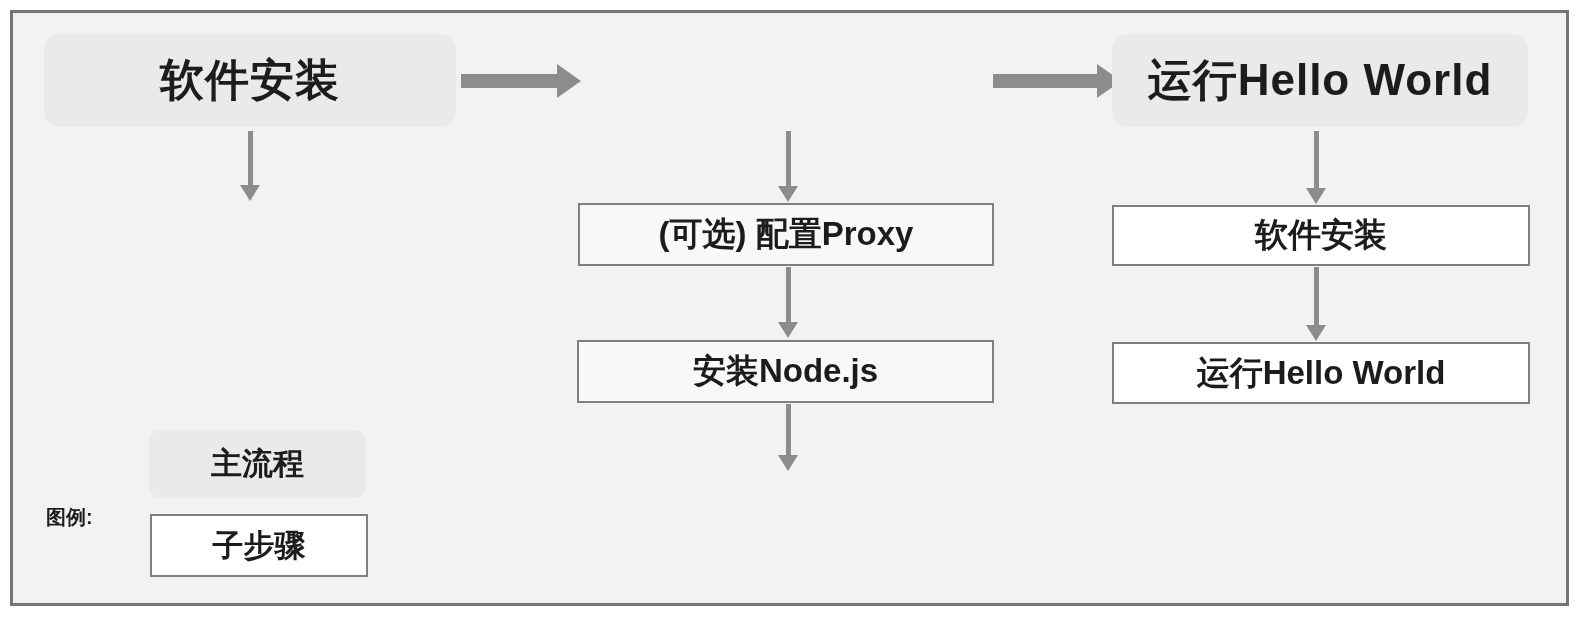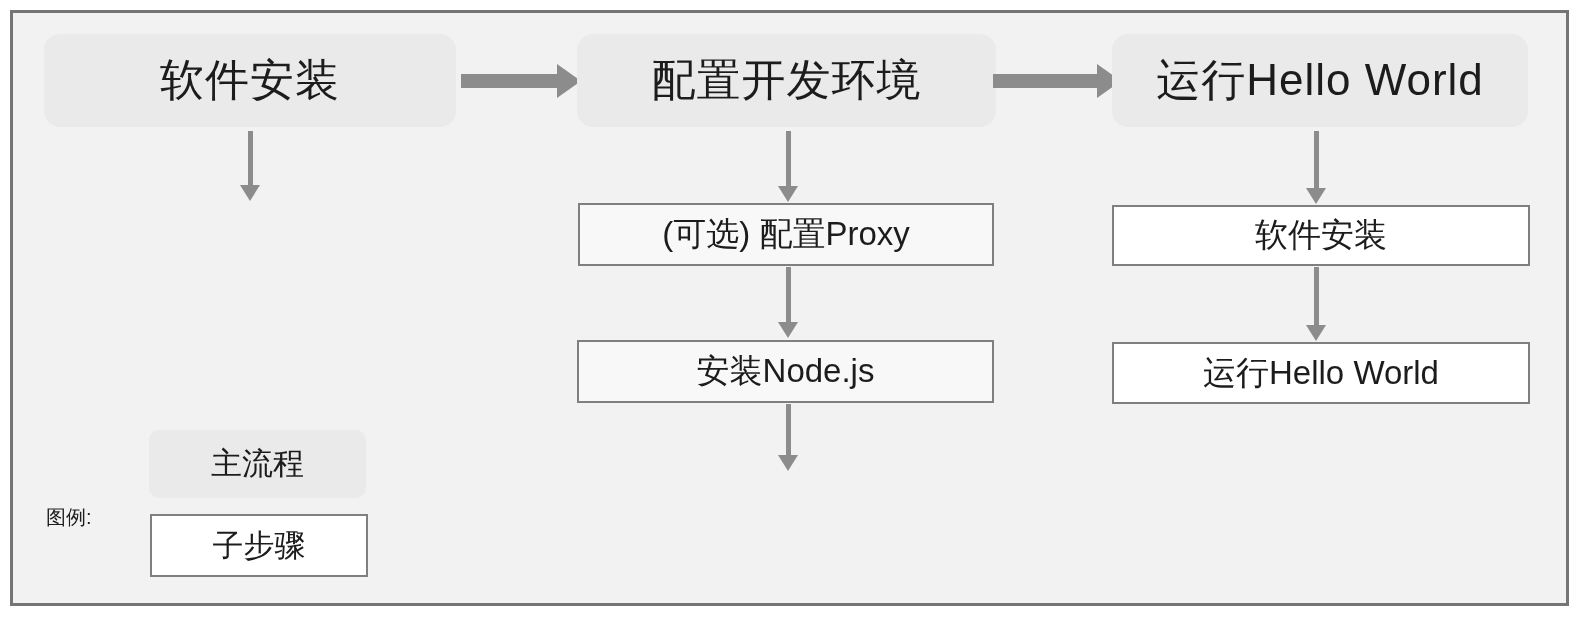--- a/index.html
+++ b/index.html
@@ -1,17 +1,17 @@
 <!DOCTYPE html>
 <html style="--canvas-bg: #f2f2f2; --frame-border: #757575; --main-box-fill: #eaeaea; --sub-box-fill: #ffffff; --sub-box-fill-alt: #f8f8f8; --sub-box-border: #7f7f7f; --arrow: #8c8c8c; --text: #1c1c1c;"><head>
 <meta charset="utf-8">
 <style>
   html,body{margin:0;padding:0;background:#ffffff;}
   body{font-family:"Liberation Sans","DejaVu Sans",sans-serif;color:var(--text,#1c1c1c);}
-  .stage{position:relative;width:1581px;height:622px;background:#ffffff;overflow:hidden;}
+  .stage{position:relative;width:1581px;height:622px;background:#ffffff;overflow:hidden;font-weight:bold;}
   .frame{position:absolute;left:10px;top:10px;width:1559px;height:596px;box-sizing:border-box;
          border:3px solid var(--frame-border,#757575);background:var(--canvas-bg,#f2f2f2);}
   
   .main-box{position:absolute;display:flex;align-items:center;justify-content:center;
             background:var(--main-box-fill,#eaeaea);border-radius:16px;
             font-size:44px;letter-spacing:1px;color:var(--text,#1c1c1c);}
   #m1{left:44px;top:34px;width:412px;height:93px;}
   #m2{left:577px;top:34px;width:419px;height:93px;}
   #m3{left:1112px;top:34px;width:416px;height:93px;}
   
@@ -60,21 +60,20 @@
 <div class="stage">
   <div class="frame"></div>
 
   <div class="main-box" id="m1">软件安装</div>
 
   <div class="h-arrow" id="h1">
     <div class="shaft"></div>
     <div class="head"></div>
   </div>
 
-  <div class="main-box" id="m2">配置开发环境</div>
 
   <div class="h-arrow" id="h2">
     <div class="shaft"></div>
     <div class="head"></div>
   </div>
 
   <div class="main-box" id="m3">运行Hello World</div>
 
   <div class="v-arrow" id="v1">
     <div class="shaft"></div>

